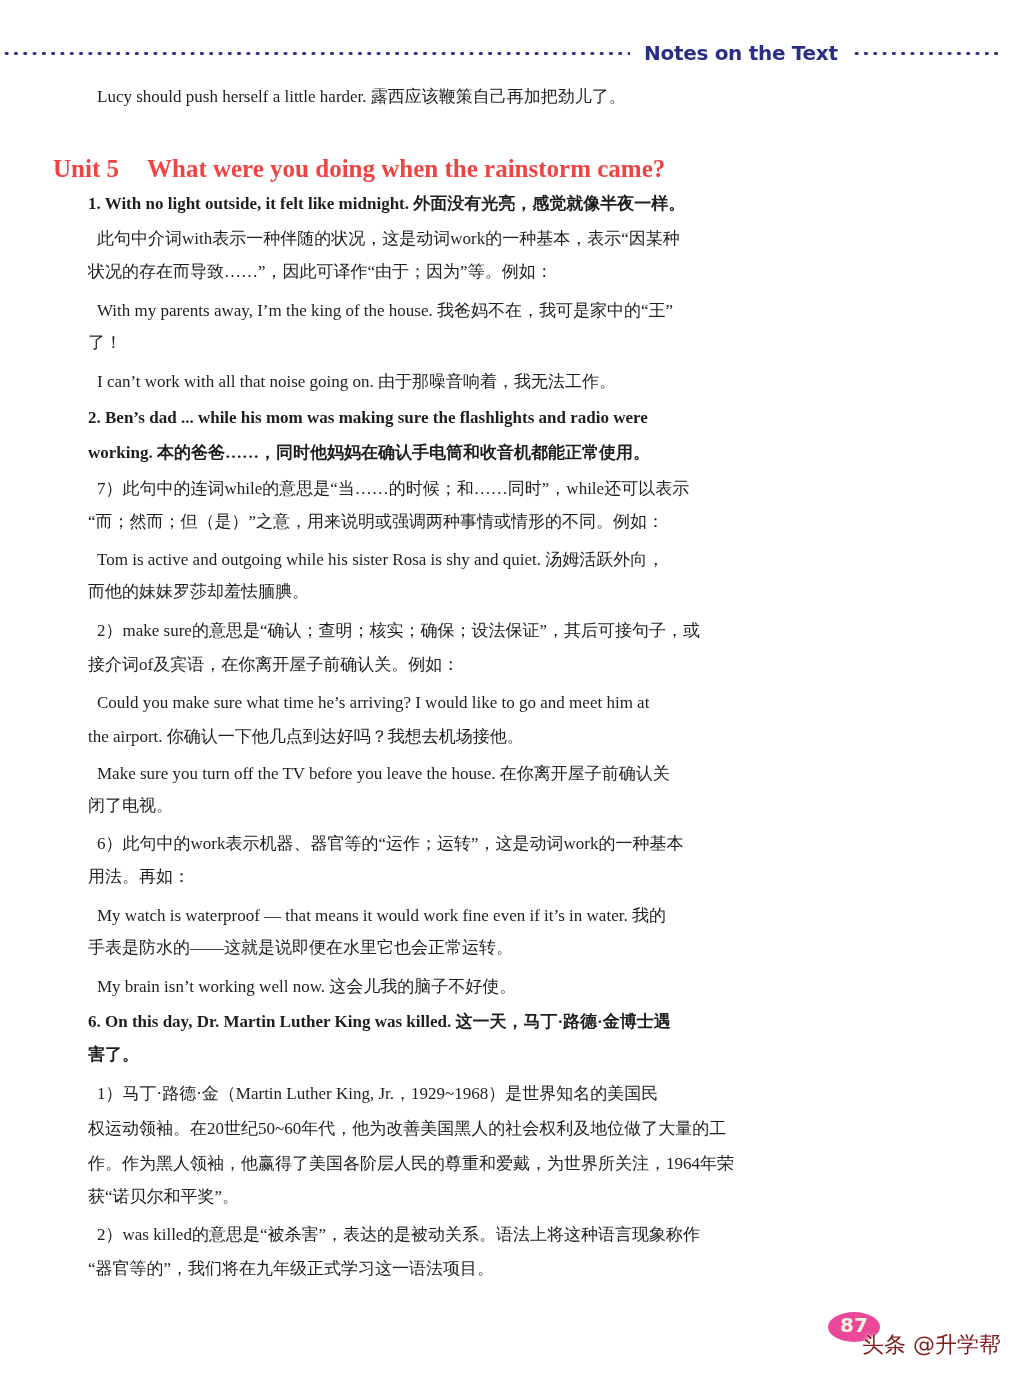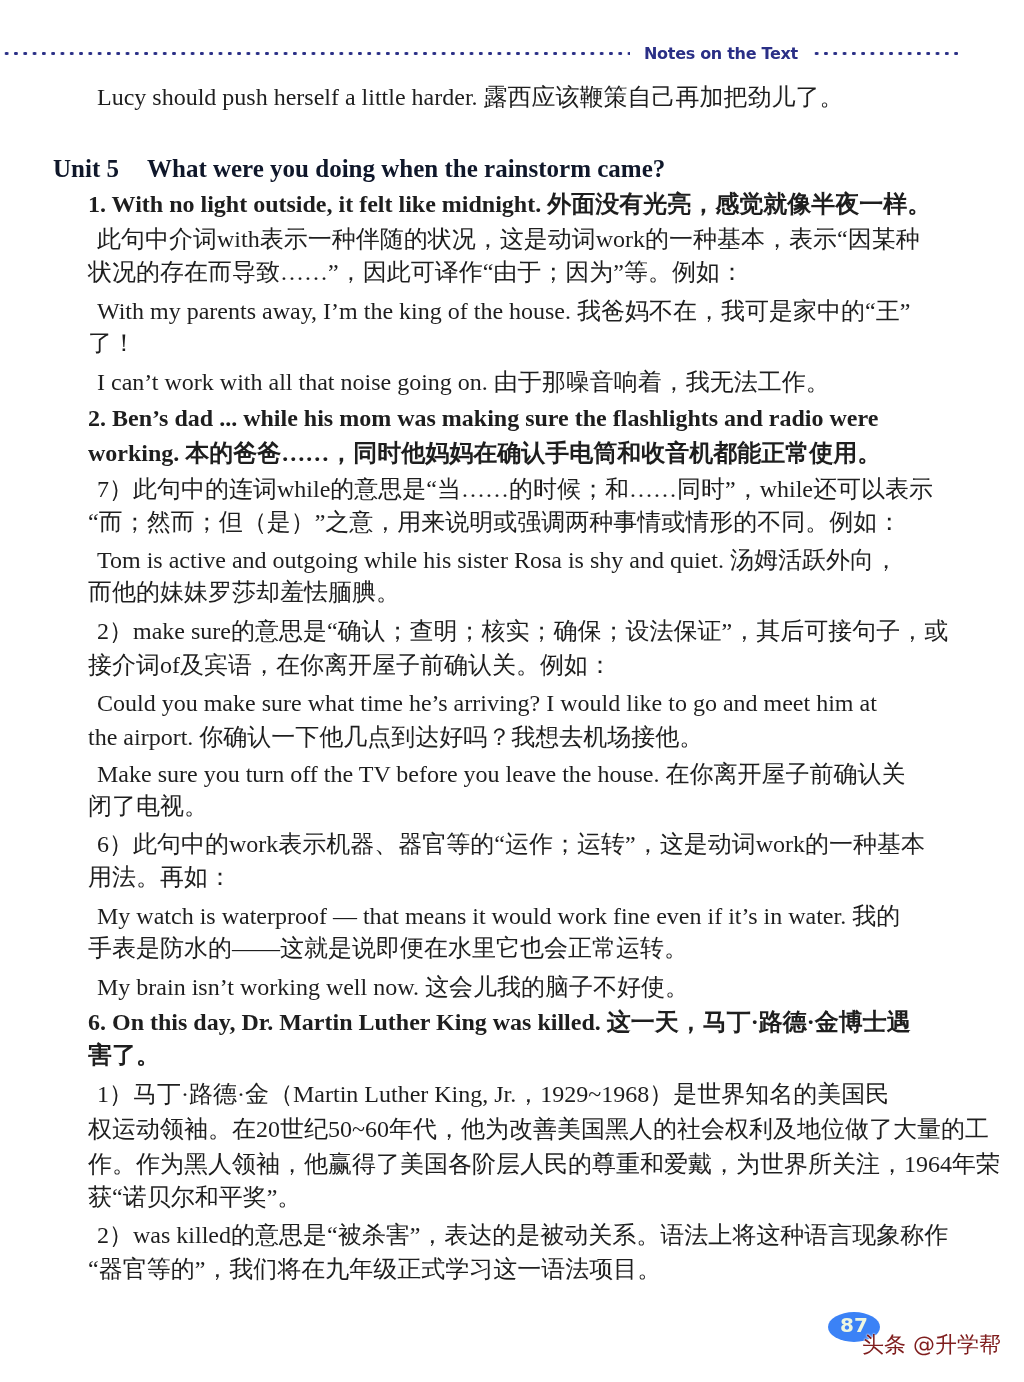--- a/index.html
+++ b/index.html
@@ -13,36 +13,36 @@
   }
   .dots {
     height: 5px;
     background-image: radial-gradient(circle, #2a2f86 1.6px, transparent 2px);
     background-size: 9.3px 5px; background-repeat: repeat-x;
   }
   .dots.left { width: 628px; margin-left: 2px; }
   .dots.right { width: 150px; margin-left: 14px; }
   .header-title {
     margin-left: 14px; font-family: "DejaVu Sans", sans-serif; font-weight: bold;
-    font-size: 16px; color: #2a2f86; letter-spacing: -0.3px; white-space: nowrap;
+    font-size: 20px; color: #2a2f86; letter-spacing: -0.3px; white-space: nowrap;
   }
   .line {
-    position: absolute; font-size: 24px; line-height: 30px; white-space: nowrap;
+    position: absolute; font-size: 17px; line-height: 30px; white-space: nowrap;
   }
   .indent { left: 97px; }
   .flush { left: 52px; margin-left: 36px; }
   .bold { font-weight: bold; }
   .unit-title {
     position: absolute; left: 53px; top: 155px; font-size: 25px; font-weight: bold;
-    color: #0f172a; white-space: nowrap;
+    color: #ef4444; white-space: nowrap;
   }
   .unit-title .unit-num { margin-right: 28px; }
   .page-badge {
     position: absolute; left: 828px; top: 1312px; width: 52px; height: 30px;
-    border-radius: 50%; background: #3b82f6;
+    border-radius: 50%; background: #ec4899;
     color: #eef6e0; font-family: "DejaVu Sans", sans-serif; font-weight: bold; font-size: 20px;
     display: flex; align-items: flex-start; justify-content: center; line-height: 26px;
   }
   .watermark {
     position: absolute; left: 838px; top: 1330px; font-family: "DejaVu Sans", sans-serif;
     font-size: 22px; color: #7f1d1d; white-space: nowrap;
     text-shadow: 0 0 2px #ffffff, 0 0 2px #ffffff, 1px 1px 0 #ffffff;
     margin-left: 24px;
   }
 </style>

